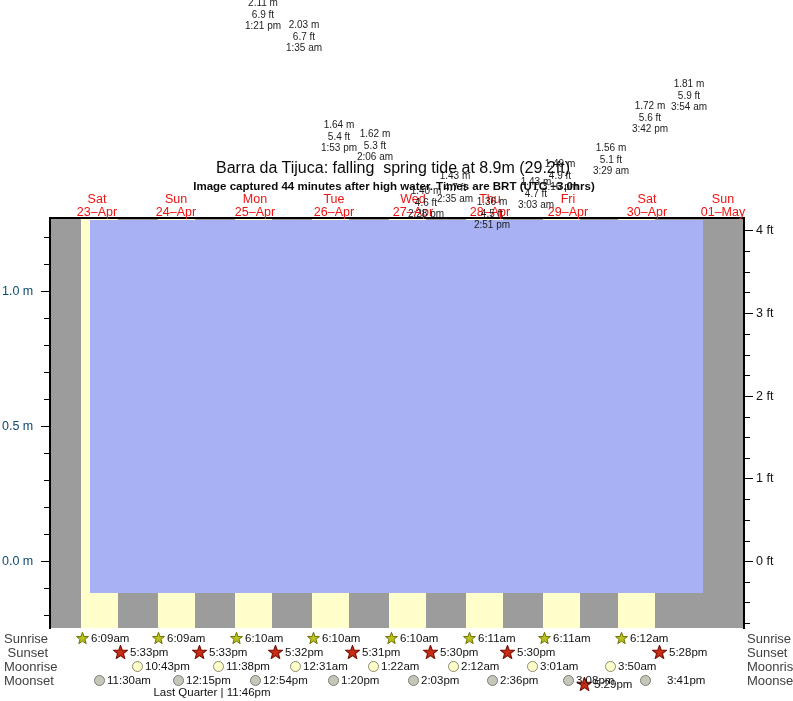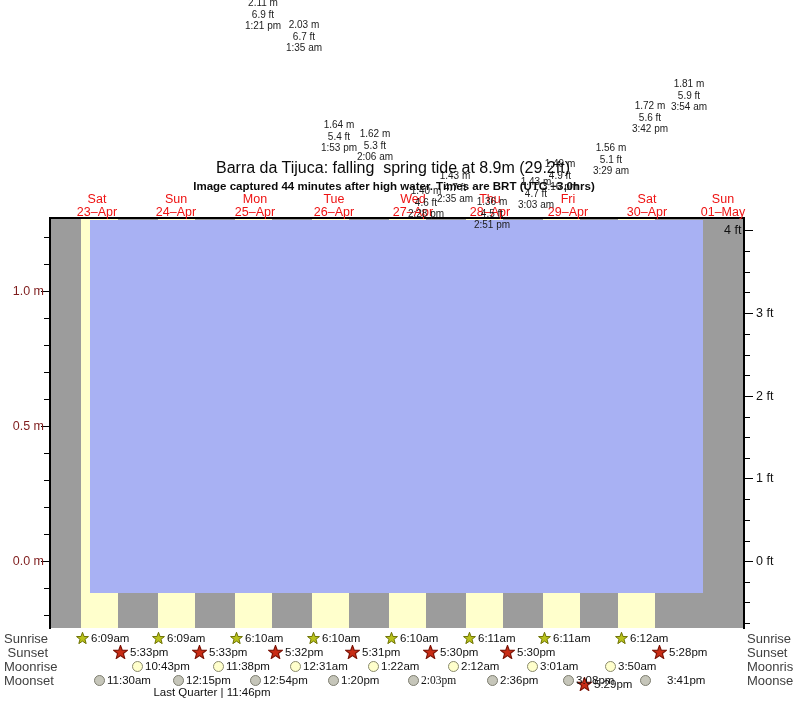--- a/index.html
+++ b/index.html
@@ -5,21 +5,21 @@
   html,body{margin:0;padding:0;background:#fff;}
   #screen{position:relative;width:793px;height:701px;background:#ffffff;overflow:hidden;
           font-family:"Liberation Sans",sans-serif;color:#111;}
   .abs{position:absolute;}.z1{z-index:1}
   #plot-bg{left:51px;top:219px;width:692px;height:409px;background:#9c9c9c;z-index:0;}
   #frame-top{left:49px;top:217px;width:696px;height:2px;background:#000;z-index:2;}
   #axis-left{left:49px;top:217px;width:2px;height:412px;background:#000;z-index:2;}
   #axis-right{left:743px;top:217px;width:2px;height:412px;background:#000;z-index:2;}
   .band{position:absolute;top:219px;height:409px;z-index:1;}
   .tick{position:absolute;height:1px;background:#000;z-index:2;}
-  .mlabel{position:absolute;width:42px;text-align:right;font-size:12.5px;color:#7f1d1d;z-index:2;white-space:nowrap;}
+  .mlabel{position:absolute;width:42px;text-align:left;font-size:12.5px;color:#0c4a6e;z-index:2;white-space:nowrap;}
   .ftlabel{position:absolute;font-size:12.5px;color:#111;z-index:2;white-space:nowrap;}
   .daylabel{position:absolute;top:193px;transform:translateX(-50%);text-align:center;
             font-size:12.5px;line-height:13px;white-space:nowrap;z-index:2;}
   .annot{position:absolute;transform:translateX(-50%);text-align:center;font-size:10px;
          line-height:11.5px;color:#1c1c1c;white-space:nowrap;z-index:3;}
   #title{left:393px;top:159px;transform:translateX(-50%);font-size:16px;color:#0a0a0a;
          white-space:pre;z-index:4;}
   #subtitle{left:394px;top:180px;transform:translateX(-50%);font-size:11.5px;font-weight:bold;
             color:#0a0a0a;white-space:pre;z-index:4;}
   .astro-entry{position:absolute;display:flex;align-items:center;gap:2px;font-size:11.5px;
@@ -93,21 +93,21 @@
     <div class="tick" style="left: 744px; top: 458px; width: 6px;"></div>
     <div class="tick" style="left: 744px; top: 499px; width: 6px;"></div>
     <div class="tick" style="left: 744px; top: 520px; width: 6px;"></div>
     <div class="tick" style="left: 744px; top: 541px; width: 6px;"></div>
     <div class="tick" style="left: 744px; top: 582px; width: 6px;"></div>
     <div class="tick" style="left: 744px; top: 602px; width: 6px;"></div>
     <div class="tick" style="left: 744px; top: 623px; width: 6px;"></div>
     <div class="mlabel" style="left: 2px; top: 284px;">1.0 m</div>
     <div class="mlabel" style="left: 2px; top: 419px;">0.5 m</div>
     <div class="mlabel" style="left: 2px; top: 554px;">0.0 m</div>
-    <div class="ftlabel" style="left: 724px; top: 223px;">4 ft</div>
+    <div class="ftlabel" style="left: 756px; top: 223px;">4 ft</div>
     <div class="ftlabel" style="left: 756px; top: 306px;">3 ft</div>
     <div class="ftlabel" style="left: 756px; top: 389px;">2 ft</div>
     <div class="ftlabel" style="left: 756px; top: 471px;">1 ft</div>
     <div class="ftlabel" style="left: 756px; top: 554px;">0 ft</div>
     <div class="daylabel" style="left: 97px; color: rgb(238, 18, 18);">
       <div>Sat</div>
       <div>23–Apr</div>
     </div>
     <div class="daylabel" style="left: 176px; color: rgb(238, 18, 18);">
       <div>Sun</div>
@@ -388,21 +388,21 @@
         <span class="circle" style="width: 11px; height: 11px; display: inline-block; background: rgb(198, 198, 186); border: 1px solid rgb(125, 125, 112);"></span>
       </span>
       <span>12:54pm</span>
     </div>
     <div class="astro-entry" style="left: 328px; top: 673px;">
       <span style="display: inline-flex; align-items: center;">
         <span class="circle" style="width: 11px; height: 11px; display: inline-block; background: rgb(198, 198, 186); border: 1px solid rgb(125, 125, 112);"></span>
       </span>
       <span>1:20pm</span>
     </div>
-    <div class="astro-entry" style="left: 408px; top: 673px; font-family: Liberation Serif, serif;">
+    <div class="astro-entry" style="left: 408px; top: 673px;">
       <span style="display: inline-flex; align-items: center;">
         <span class="circle" style="width: 11px; height: 11px; display: inline-block; background: rgb(198, 198, 186); border: 1px solid rgb(125, 125, 112);"></span>
       </span>
       <span>2:03pm</span>
     </div>
     <div class="astro-entry" style="left: 487px; top: 673px;">
       <span style="display: inline-flex; align-items: center;">
         <span class="circle" style="width: 11px; height: 11px; display: inline-block; background: rgb(198, 198, 186); border: 1px solid rgb(125, 125, 112);"></span>
       </span>
       <span>2:36pm</span>

